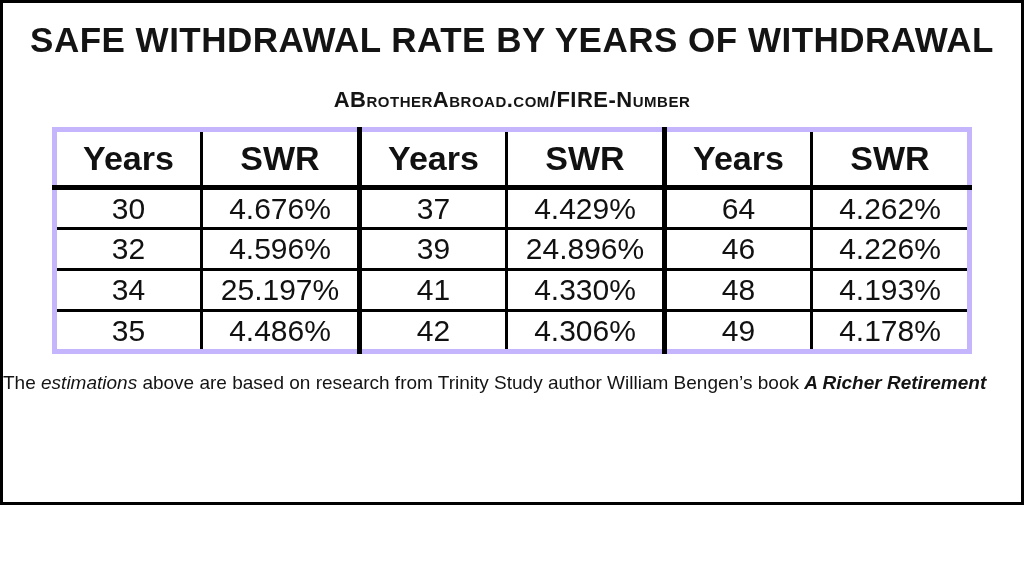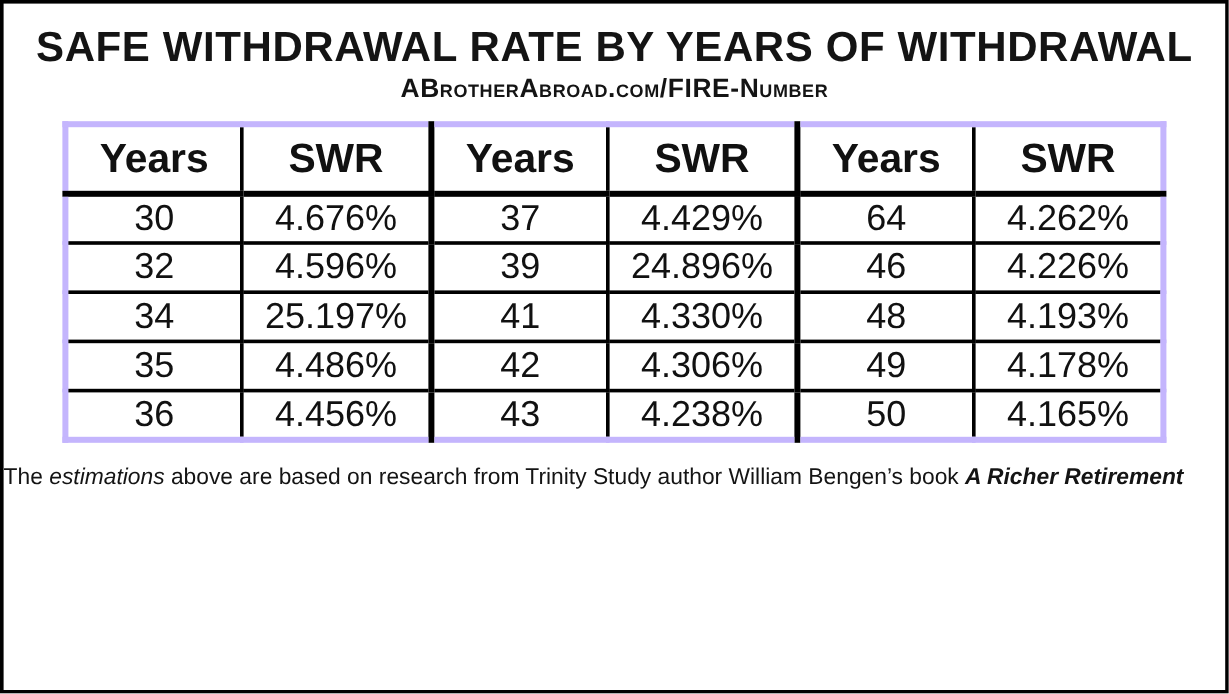--- a/index.html
+++ b/index.html
@@ -1,36 +1,37 @@
 <!DOCTYPE html>
 <html><head>
 <meta charset="utf-8">
 <style>
   * { margin: 0; padding: 0; box-sizing: border-box; }
   html, body { background: #ffffff; }
   .page {
     width: 1024px;
-    height: 578px;
+    height: 505px;
     background: #ffffff;
     border: 3px solid #000000;
     font-family: "Liberation Sans", sans-serif;
     color: #111111;
     padding-top: 16px;
     overflow: hidden;
   }
   .title {
     text-align: center;
     font-size: 35px;
     font-weight: 600;
     letter-spacing: 0.5px;
     line-height: 1.2;
     color: #141414;
   }
   .subtitle {
     text-align: center;
+    margin-top: 26px;
     font-size: 22px;
     font-weight: 600;
     font-variant: small-caps;
     letter-spacing: 0.5px;
     color: #141414;
   }
   table.swr-table {
     width: 906px;
     margin: 14px auto 0 auto;
     border-collapse: collapse;
@@ -120,26 +121,18 @@
         <td>4.193%</td>
       </tr>
       <tr>
         <td>35</td>
         <td class="block-end">4.486%</td>
         <td>42</td>
         <td class="block-end">4.306%</td>
         <td>49</td>
         <td>4.178%</td>
       </tr>
-      <tr>
-        <td>36</td>
-        <td class="block-end">4.456%</td>
-        <td>43</td>
-        <td class="block-end">4.238%</td>
-        <td>50</td>
-        <td>4.165%</td>
-      </tr>
     </tbody>
   </table>
 
   <div class="footer"><span>The </span><span class="em">estimations</span><span> above are based on research from Trinity Study author William Bengen’s book </span><span class="book">A Richer Retirement</span></div>
 
 </div>
 
 </body></html>

